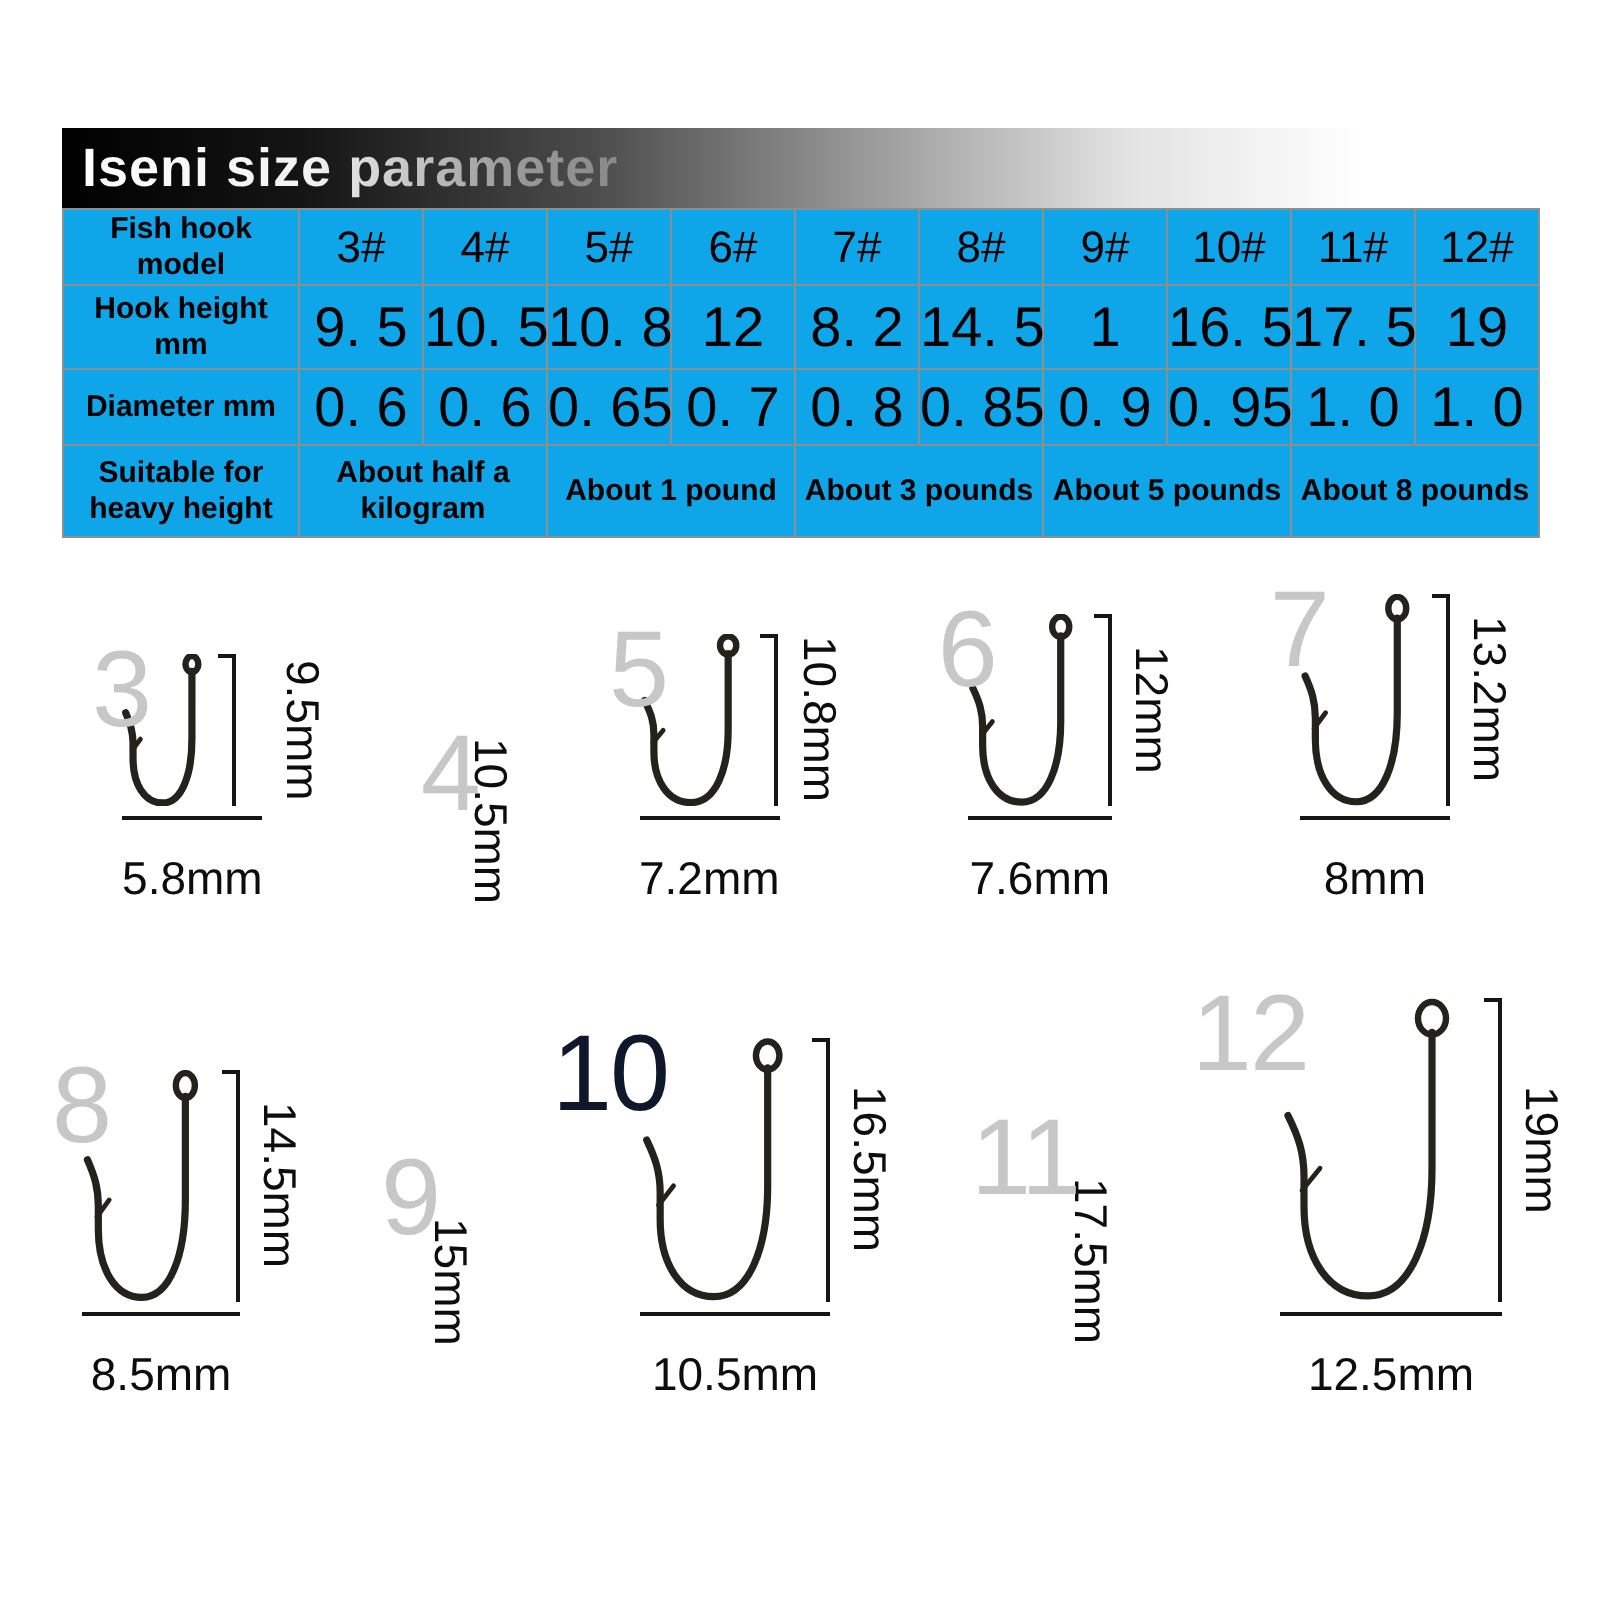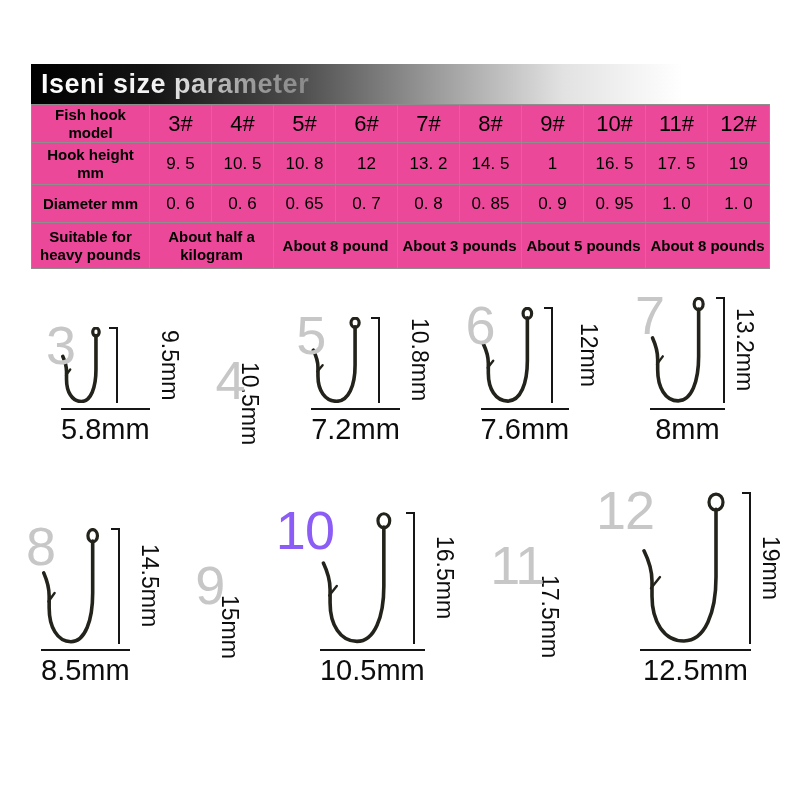--- a/index.html
+++ b/index.html
@@ -13,45 +13,45 @@
     background:linear-gradient(90deg,#000 0%,#141414 16%,#4c4c4c 36%,#9c9c9c 55%,#e2e2e2 72%,#fff 88%);
     display:flex;align-items:center;
   }
   .header-title{
     font-size:27px;font-weight:700;padding-left:10px;letter-spacing:.5px;white-space:nowrap;
     background:linear-gradient(90deg,#ffffff 0%,#f2f2f2 45%,#9a9a9a 80%,#8a8a8a 100%);
     -webkit-background-clip:text;background-clip:text;color:transparent;
   }
   
   table.size-table{
-    border-collapse:collapse;table-layout:fixed;width:739px;margin-left:31px;background:#ec4899;
+    border-collapse:collapse;table-layout:fixed;width:739px;margin-left:31px;background:#0ea5e9;
   }
   .size-table td,.size-table th{
     border:1px solid #8e8e8e;text-align:center;vertical-align:middle;padding:0;
   }
   tr.r1{height:38px} tr.r2{height:42px} tr.r3{height:40px} tr.r4{height:38px} tr.r5{height:46px}
   .rowhead{font-size:15px;font-weight:700;line-height:1.15;}
   .cell-model{font-size:22px;font-weight:400;}
-  .cell-num{font-size:17px;font-weight:400;white-space:nowrap;}
+  .cell-num{font-size:28px;font-weight:400;white-space:nowrap;}
   .cell-suit{font-size:15px;font-weight:700;line-height:1.2;}
   
   .hooks-row{display:flex;align-items:flex-end;justify-content:space-between;}
   .hooks-row-1{margin:28px 42px 0 46px;}
   .hooks-row-2{margin:46px 16px 0 26px;}
   .hook-fig{display:flex;align-items:flex-start;}
   .fig-num{
     font-size:54px;line-height:.82;color:#c7c7c7;margin:-4px -14px 0 0;
     position:relative;z-index:1;letter-spacing:-1px;
   }
   .fig-stack{display:flex;flex-direction:column;}
   .fig-hookrow{display:flex;column-gap:9px;}
   .vline{width:0;border-left:2px solid #161616;position:relative;}
   .vline::before{content:"";position:absolute;left:-9px;top:0;width:9px;height:0;border-top:2px solid #161616;}
   .wline{height:0;border-top:2px solid #161616;margin-top:5px;width:100%;}
-  .wlabel{font-size:29px;color:#0d0d0d;text-align:center;margin-top:3px;white-space:nowrap;}
+  .wlabel{font-size:23px;color:#0d0d0d;text-align:center;margin-top:16px;white-space:nowrap;}
   .hlabel-wrap{display:flex;align-items:center;margin-left:6px;}
   .hlabel{writing-mode:vertical-rl;font-size:23px;color:#0d0d0d;white-space:nowrap;}
 </style>
 </head>
 <body>
 
 <div class="header-bar">
   <span class="header-title">Iseni size parameter</span>
 </div>
 
@@ -82,44 +82,44 @@
     <td class="cell-model">10#</td>
     <td class="cell-model">11#</td>
     <td class="cell-model">12#</td>
   </tr>
   <tr class="r2">
     <th class="rowhead">Hook height mm</th>
     <td class="cell-num">9. 5</td>
     <td class="cell-num">10. 5</td>
     <td class="cell-num">10. 8</td>
     <td class="cell-num">12</td>
-    <td class="cell-num">13. 2</td>
+    <td class="cell-num">8. 2</td>
     <td class="cell-num">14. 5</td>
     <td class="cell-num">1</td>
     <td class="cell-num">16. 5</td>
     <td class="cell-num">17. 5</td>
     <td class="cell-num">19</td>
   </tr>
   <tr class="r4">
     <th class="rowhead">Diameter mm</th>
     <td class="cell-num">0. 6</td>
     <td class="cell-num">0. 6</td>
     <td class="cell-num">0. 65</td>
     <td class="cell-num">0. 7</td>
     <td class="cell-num">0. 8</td>
     <td class="cell-num">0. 85</td>
     <td class="cell-num">0. 9</td>
     <td class="cell-num">0. 95</td>
     <td class="cell-num">1. 0</td>
     <td class="cell-num">1. 0</td>
   </tr>
   <tr class="r5">
-    <th class="rowhead">Suitable for heavy pounds</th>
+    <th class="rowhead">Suitable for heavy height</th>
     <td class="cell-suit" colspan="2">About half a kilogram</td>
-    <td class="cell-suit" colspan="2">About 8 pound</td>
+    <td class="cell-suit" colspan="2">About 1 pound</td>
     <td class="cell-suit" colspan="2">About 3 pounds</td>
     <td class="cell-suit" colspan="2">About 5 pounds</td>
     <td class="cell-suit" colspan="2">About 8 pounds</td>
   </tr>
 </tbody>
   </table>
 
 <div class="hooks-row hooks-row-1">
     <div class="hook-fig">
       <div class="fig-num" style="color:#c7c7c7">3</div>
@@ -219,21 +219,21 @@
         <span class="hlabel">14.5mm</span>
       </div>
     </div>
     <div class="hook-fig">
       <div class="fig-num" style="color:#c7c7c7">9</div>
       <div class="hlabel-wrap" style="height:120px">
         <span class="hlabel">15mm</span>
       </div>
     </div>
     <div class="hook-fig">
-      <div class="fig-num" style="color:#8b5cf6">10</div>
+      <div class="fig-num" style="color:#0f172a">10</div>
       <div class="fig-stack">
         <div class="fig-hookrow" style="height:132px">
           <svg width="84" height="132" viewBox="0 0 100 150" preserveAspectRatio="none">
             <ellipse cx="76" cy="10" rx="7" ry="8" fill="none" stroke="#23231b" stroke-width="3.2" vector-effect="non-scaling-stroke"></ellipse>
             <path d="M76,17 L76,84 C76,119 65,147 44,147 C24,147 12,128 12,103 L12,88 C12,76 9,68 4,58" fill="none" stroke="#23231b" stroke-width="3.6" stroke-linecap="round" vector-effect="non-scaling-stroke"></path>
             <path d="M11,95 L20,84" fill="none" stroke="#23231b" stroke-width="2.4" stroke-linecap="round" vector-effect="non-scaling-stroke"></path>
           </svg>
           <div class="vline"></div>
         </div>
         <div class="wline"></div>

